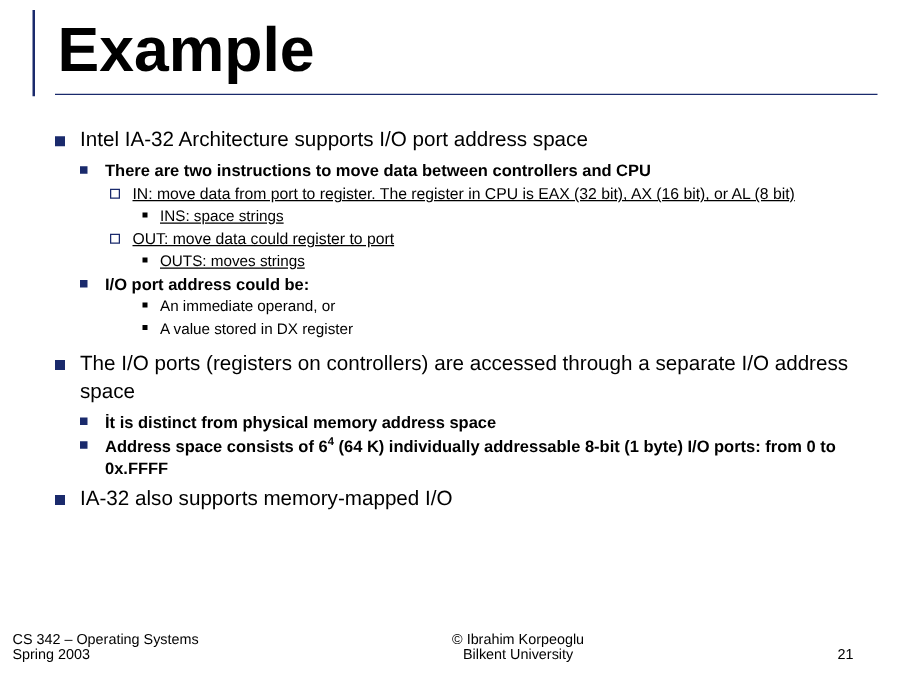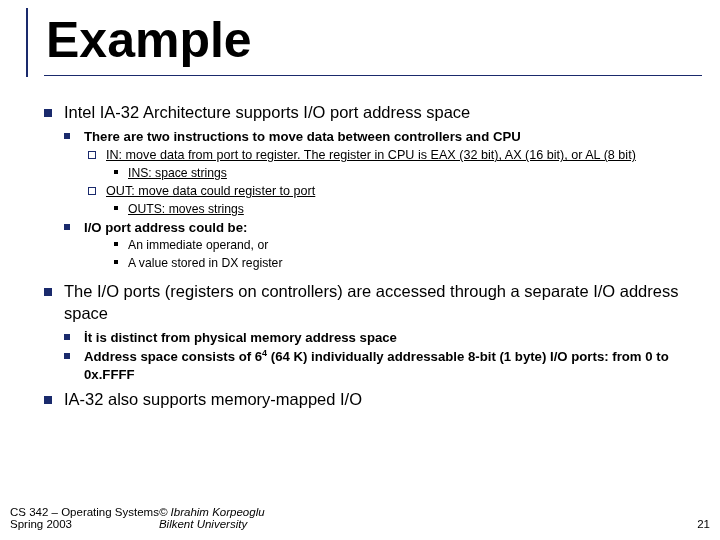--- a/index.html
+++ b/index.html
@@ -86,22 +86,22 @@
   .footer {
     position: absolute;
     left: 10px; right: 10px; bottom: 10px;
     display: flex;
     justify-content: space-between;
     align-items: flex-end;
     font-size: 11.5px;
     color: #000;
   }
   .footer-left { text-align: left; margin-top: 16px; }
-  .footer-center { flex: 1; font-style: italic;}
-  .footer-right { text-align: right; width:40px;}
+  .footer-center { text-align: center; flex: 1;}
+  .footer-right { width:40px;}
   .plain { font-weight: 400; }
 </style>
 </head>
 <body>
 
 <div class="slide">
 
   <div class="title-wrap">
     <h1 class="title">Example</h1>
   </div>

